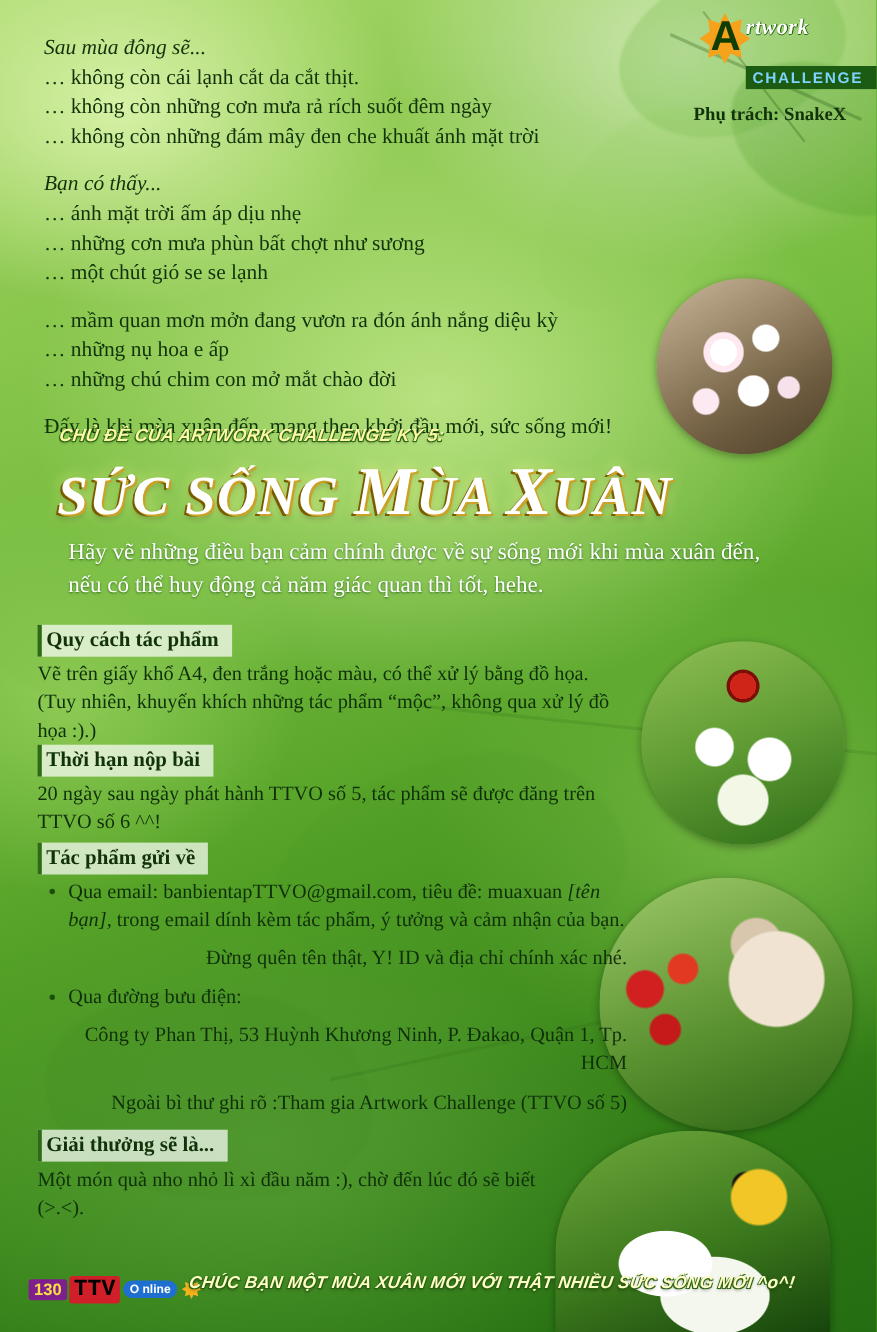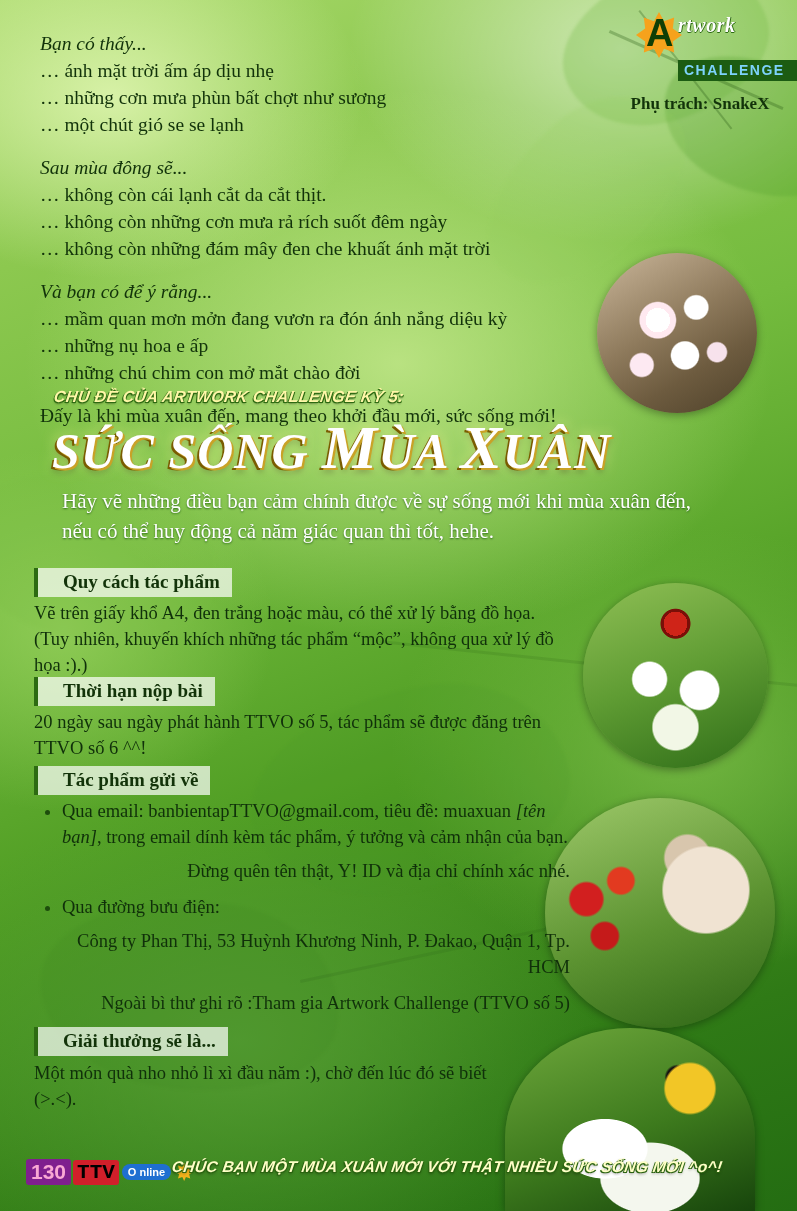--- a/index.html
+++ b/index.html
@@ -86,21 +86,21 @@
     position:absolute; left:62px; top:486px; width:660px;
     font-size:21px; line-height:30px; color:#ffffff;
     text-shadow:0 1px 2px rgba(0,60,0,.65);
   }
 
   
   .sec-head {
     position:absolute; left:34px;
     font-family:"Liberation Serif", serif; font-weight:bold; font-size:19px;
     color:#123309; background:rgba(255,255,255,.70);
-    padding:3px 12px 4px 25px; border-left:4px solid #2d6b12;
+    padding:3px 12px 4px 4px; border-left:4px solid #2d6b12;
   }
   .sec-body {
     position:absolute; left:34px; width:520px;
     font-size:18.5px; line-height:26px; color:#10300a;
   }
   .bullets { position:absolute; left:40px; width:530px; font-size:18.5px; line-height:26px; color:#10300a; }
   .bullets ul { margin:0; padding-left:22px; }
   .bullets li { margin-bottom:6px; }
   .bullets li::marker { color:#1d4d0c; }
   .sub-p { margin:8px 0 10px 0;text-align:right; }
@@ -147,22 +147,22 @@
       radial-gradient(circle at 74% 33%, #f2c626 0 11%, rgba(0,0,0,0) 12%),
       radial-gradient(circle at 69% 27%, #161210 0 5%, rgba(0,0,0,0) 6%),
       radial-gradient(ellipse 60px 42px at 40% 66%, #ffffff 0 70%, rgba(0,0,0,0) 72%),
       radial-gradient(ellipse 70px 50px at 58% 82%, #f4f7ee 0 70%, rgba(0,0,0,0) 72%),
       linear-gradient(160deg,#6fa83c,#3d7a1d 55%,#17450c);
   }
 
   
   #footer-logo { position:absolute; left:26px; top:1159px; height:26px; display:flex; align-items:center; }
   #footer-logo .num {
-    font-family:"Liberation Sans", sans-serif; font-weight:bold; font-size:21px;
-    color:#f9a8d4; background:#7f1f8e; padding:1px 5px; border-radius:3px;
+    font-family:"Liberation Sans", sans-serif; font-weight:bold; font-size:15px;
+    color:#fde047; background:#7f1f8e; padding:1px 5px; border-radius:3px;
   }
   #footer-logo .ttv {
     font-family:Liberation Mono, monospace; font-weight:bold; font-size:21px;
     color:#000000; background:#d11f2a; padding:1px 4px; margin-left:2px; border-radius:3px;
   }
   #footer-logo .online {
     font-family:"Liberation Sans", sans-serif; font-weight:bold; font-size:11px;
     color:#fff; background:#1f6fd1; padding:2px 6px; margin-left:3px; border-radius:9px;
   }
   #footer-logo .sun {
@@ -196,33 +196,32 @@
 <div id="logo">
   <div class="burst"></div>
   <div class="bigA">A</div>
   <div class="word-art">rtwork</div>
   <div class="word-chal">CHALLENGE</div>
 </div>
 <div id="phutrach">Phụ trách: SnakeX</div>
 
 <div id="intro">
   <div class="grp">
+    <div class="lead">Sau mùa đông sẽ...</div>
+    <div>… không còn cái lạnh cắt da cắt thịt.</div>
+    <div>… không còn những cơn mưa rả rích suốt đêm ngày</div>
+    <div>… không còn những đám mây đen che khuất ánh mặt trời</div>
+  </div>
+  <div class="grp">
     <div class="lead">Bạn có thấy...</div>
     <div>… ánh mặt trời ấm áp dịu nhẹ</div>
     <div>… những cơn mưa phùn bất chợt như sương</div>
     <div>… một chút gió se se lạnh</div>
   </div>
   <div class="grp">
-    <div class="lead">Sau mùa đông sẽ...</div>
-    <div>… không còn cái lạnh cắt da cắt thịt.</div>
-    <div>… không còn những cơn mưa rả rích suốt đêm ngày</div>
-    <div>… không còn những đám mây đen che khuất ánh mặt trời</div>
-  </div>
-  <div class="grp">
-    <div class="lead">Và bạn có để ý rằng...</div>
     <div>… mầm quan mơn mởn đang vươn ra đón ánh nắng diệu kỳ</div>
     <div>… những nụ hoa e ấp</div>
     <div>… những chú chim con mở mắt chào đời</div>
   </div>
   <div class="closing">Đấy là khi mùa xuân đến, mang theo khởi đầu mới, sức sống mới!</div>
 </div>
 
 <div id="kicker">CHỦ ĐỀ CỦA ARTWORK CHALLENGE KỲ 5:</div>
 <div id="maintitle"><span>SỨC SỐNG </span><span class="big">M</span><span>ÙA </span><span class="big">X</span><span>UÂN</span></div>
 <div id="subtitle">Hãy vẽ những điều bạn cảm chính được về sự sống mới khi mùa xuân đến, nếu có thể huy động cả năm giác quan thì tốt, hehe.</div>

